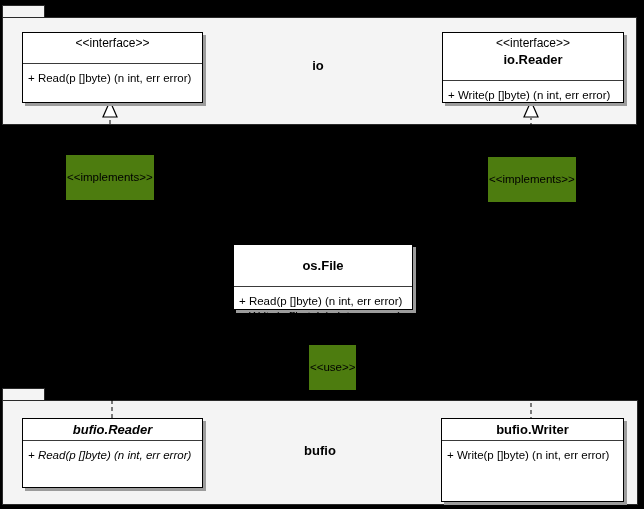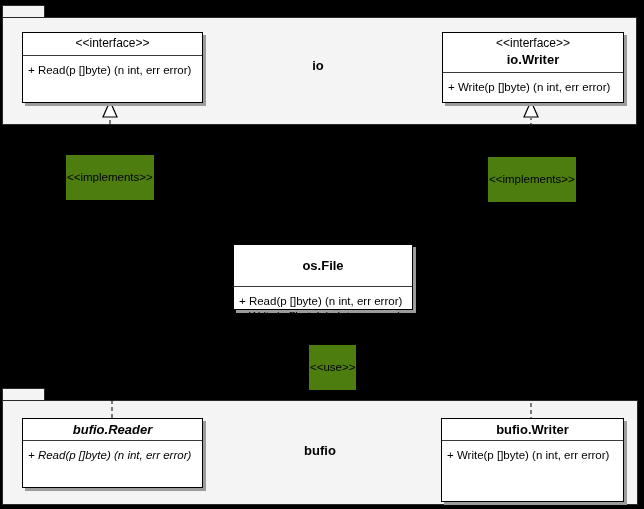--- a/index.html
+++ b/index.html
@@ -35,21 +35,21 @@
   .uml-class {
     position:absolute;
     background:#ffffff;
     border:1px solid #000000;
     box-shadow:3px 3px 0 #9c9c9c;
     box-sizing:border-box;
   }
   .class-header {
     text-align:center;
     border-bottom:1px solid #3a3a3a;
-    padding:3px 4px 4px 4px;
+    padding:3px 4px 12px 4px;
   }
   .stereotype { font-size:12px; line-height:15px; }
   .class-name { font-weight:bold; font-size:13px; line-height:17px; }
   .class-methods {
     padding:7px 5px 0 5px;
     font-size:11.5px;
     line-height:15px;
     white-space:nowrap;
   }
 
@@ -110,21 +110,21 @@
     <div class="stereotype">&lt;&lt;interface&gt;&gt;</div>
   </div>
   <div class="class-methods">
     <div>+ Read(p []byte) (n int, err error)</div>
   </div>
 </div>
 
 <div class="uml-class" style="left:442px; top:32px; width:182px; height:71px;">
   <div class="class-header">
     <div class="stereotype">&lt;&lt;interface&gt;&gt;</div>
-    <div class="class-name">io.Writer</div>
+    <div class="class-name">io.Reader</div>
   </div>
   <div class="class-methods">
     <div>+ Write(p []byte) (n int, err error)</div>
   </div>
 </div>
 
 <div class="uml-class" style="left:233px; top:244px; width:180px; height:66px;">
   <div class="class-header" style="padding:12px 4px;">
     <div class="class-name">os.File</div>
   </div>

